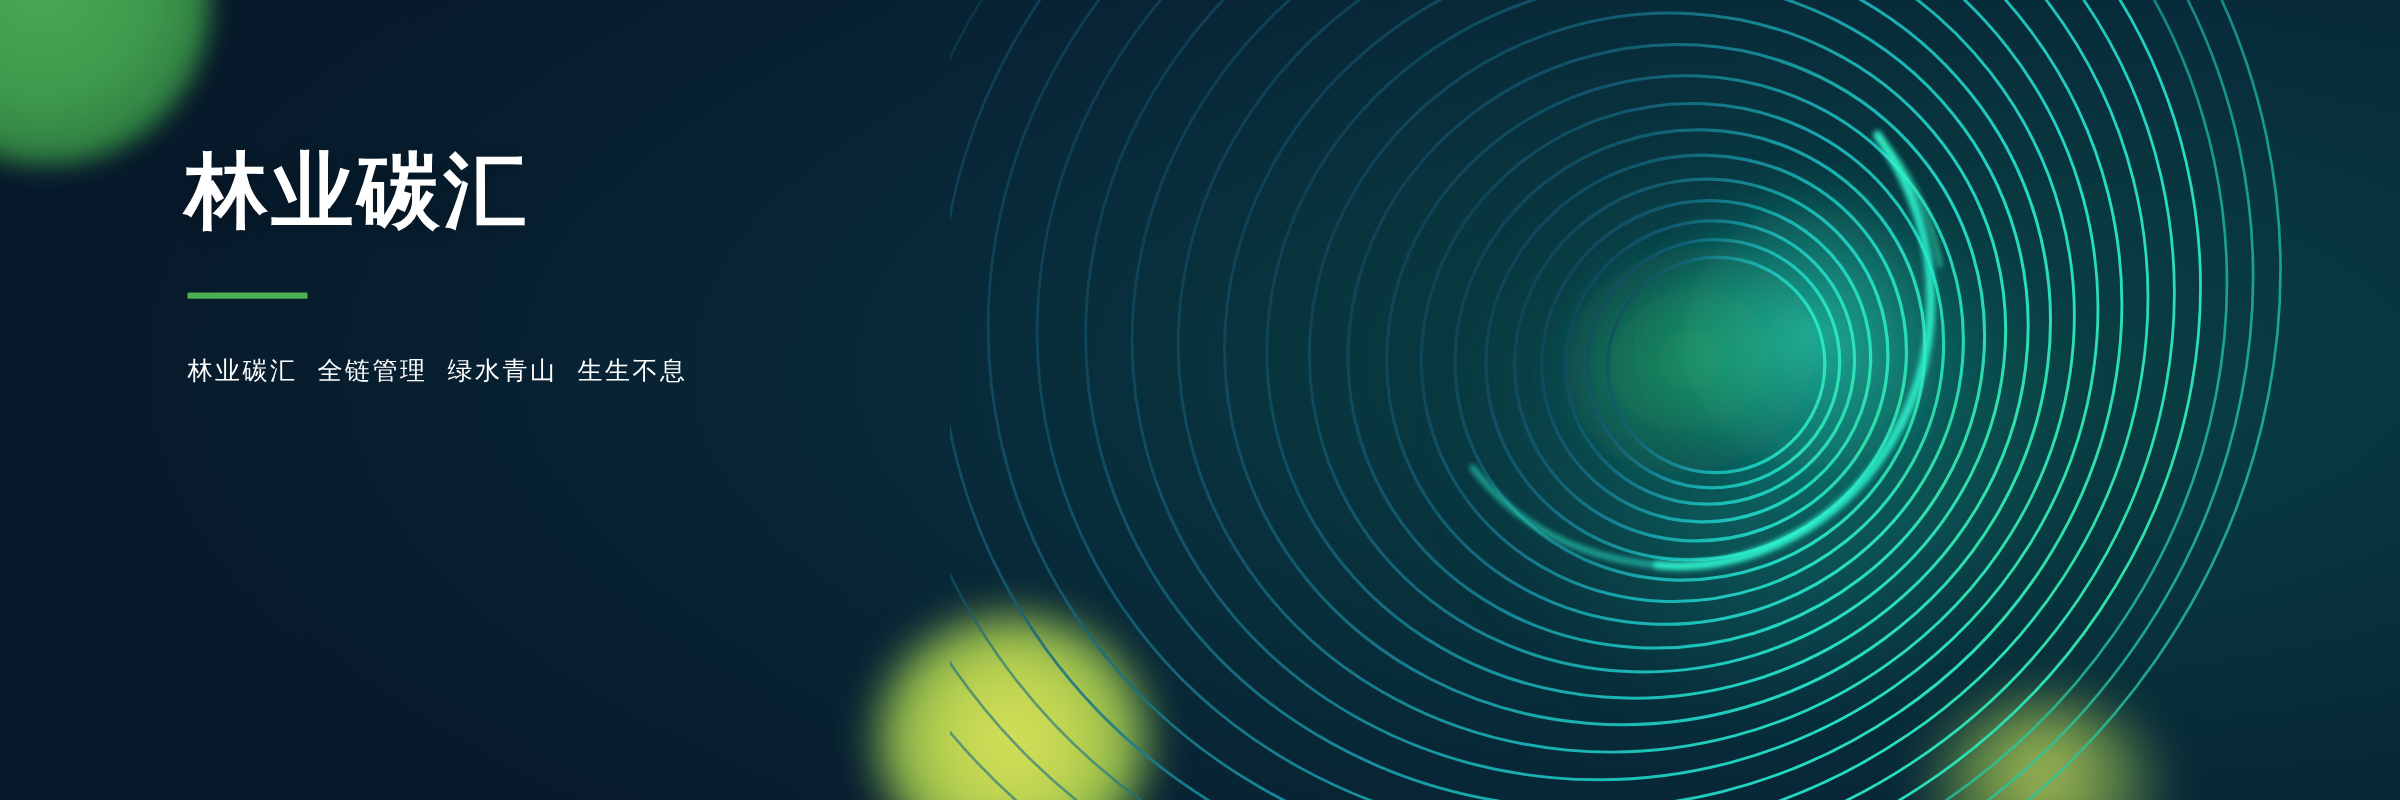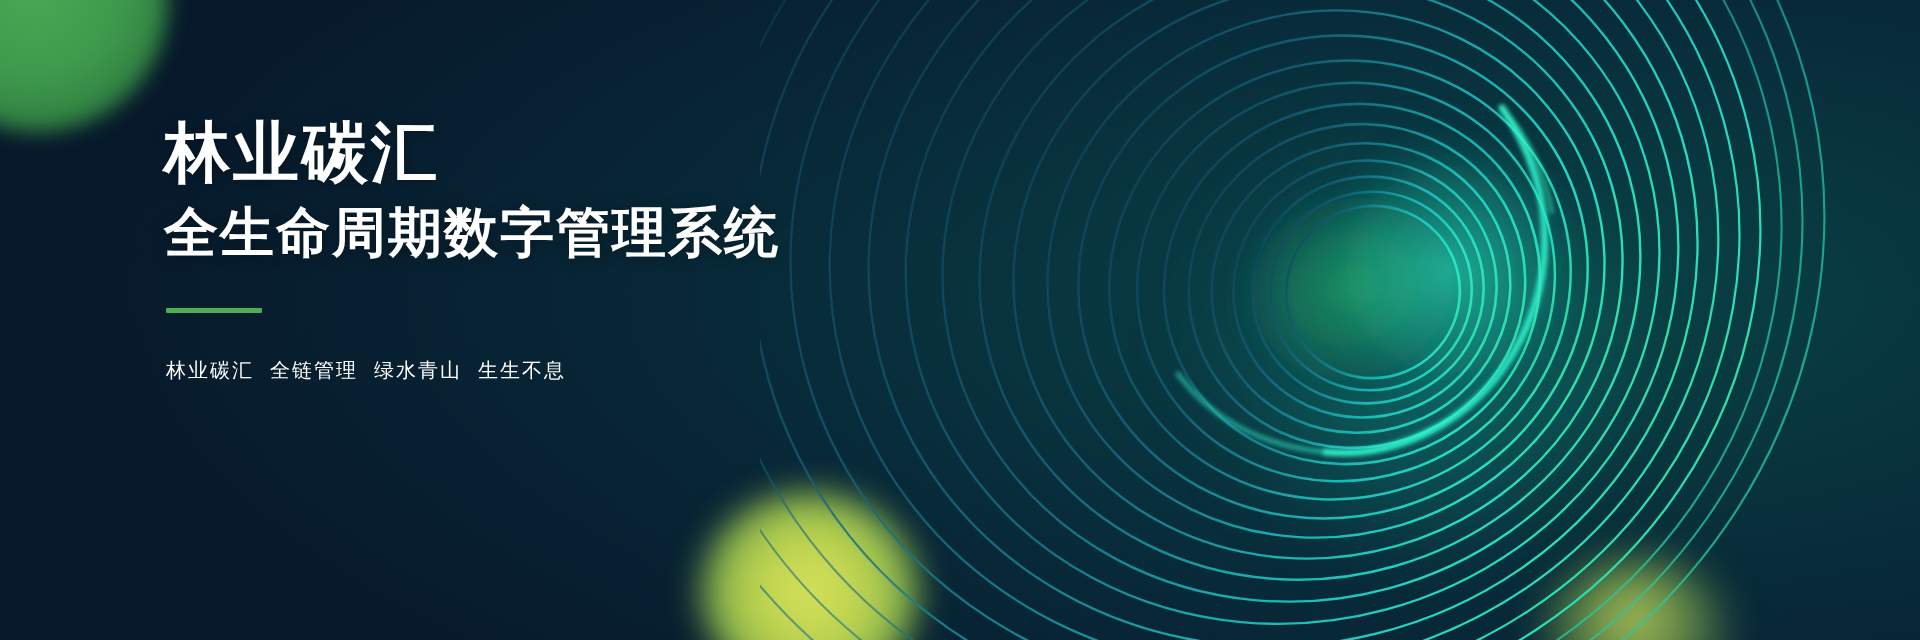--- a/index.html
+++ b/index.html
@@ -71,21 +71,21 @@
     top: -160px;
     width: 1160px;
     height: 900px;
     pointer-events: none;
   }
   .rings-wrap svg { display: block; width: 100%; height: 100%; }
 
   
   .content {
     position: absolute;
-    left: 164px;
+    left: 148px;
     top: 118px;
     width: 800px;
   }
   .title-main {
     font-size: 66px;
     line-height: 1.06;
     font-weight: bold;
     color: #ffffff;
     letter-spacing: 3px;
     margin: 0;
@@ -194,20 +194,19 @@
         <path d="M 742 268 C 800 352 798 452 742 530 C 700 588 630 618 566 612" fill="none" stroke="#2ff3cf" stroke-width="7" stroke-linecap="round" opacity="0.95"></path>
         <path d="M 566 612 C 498 606 450 576 418 534" fill="none" stroke="#2ff3cf" stroke-width="5" stroke-linecap="round" opacity="0.55"></path>
         <path d="M 742 268 C 772 300 786 336 792 372" fill="none" stroke="#37f0b6" stroke-width="4" stroke-linecap="round" opacity="0.6"></path>
       </g>
       <ellipse cx="690" cy="430" rx="150" ry="150" fill="url(#sheen)" filter="url(#softer)"></ellipse>
     </svg>
   </div>
 
   <div class="content">
     <h1 class="title-main">林业碳汇</h1>
-    <h2 class="title-sub">全生命周期数字管理系统</h2>
     <div class="divider"></div>
     <div class="tagline">
       <span>林业碳汇</span><span class="sep"></span><span>全链管理</span><span class="sep"></span><span>绿水青山</span><span class="sep"></span><span>生生不息</span>
     </div>
   </div>
 
 </div>
 
 </body></html>

